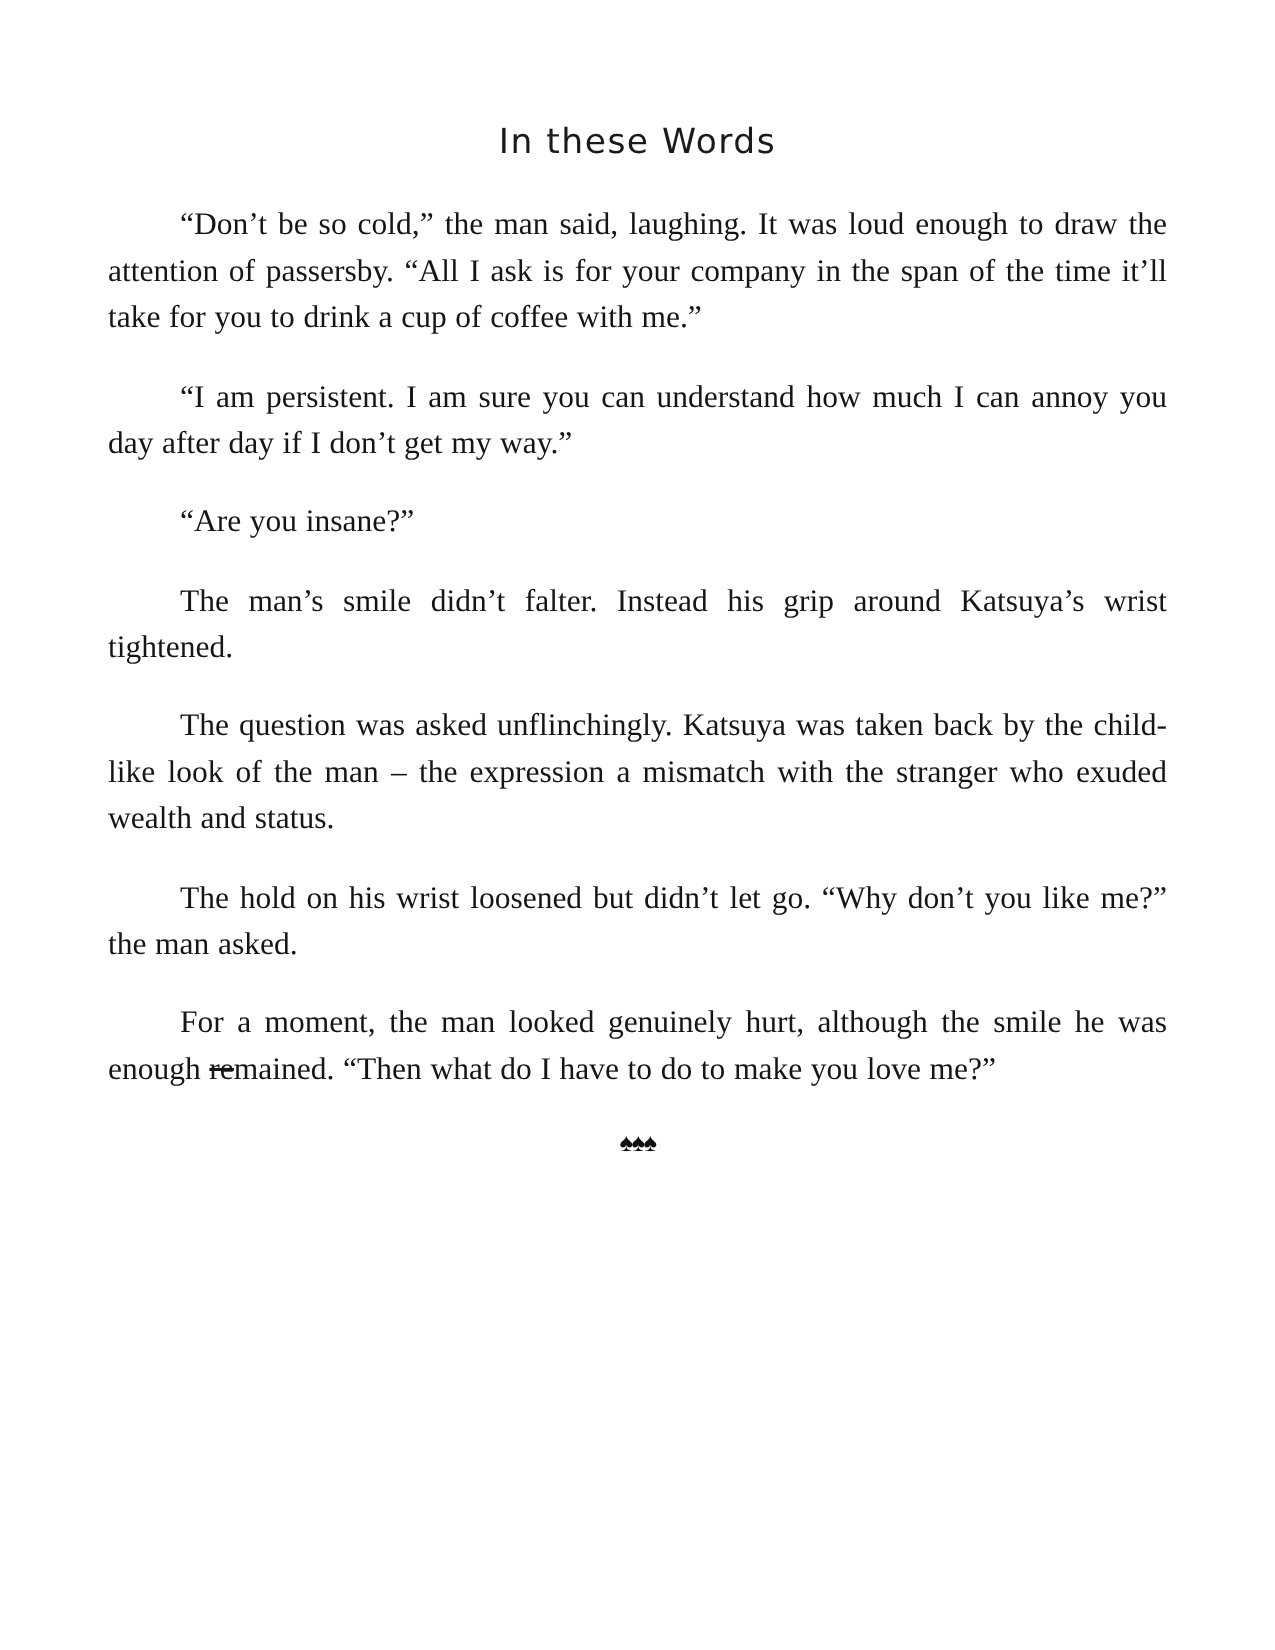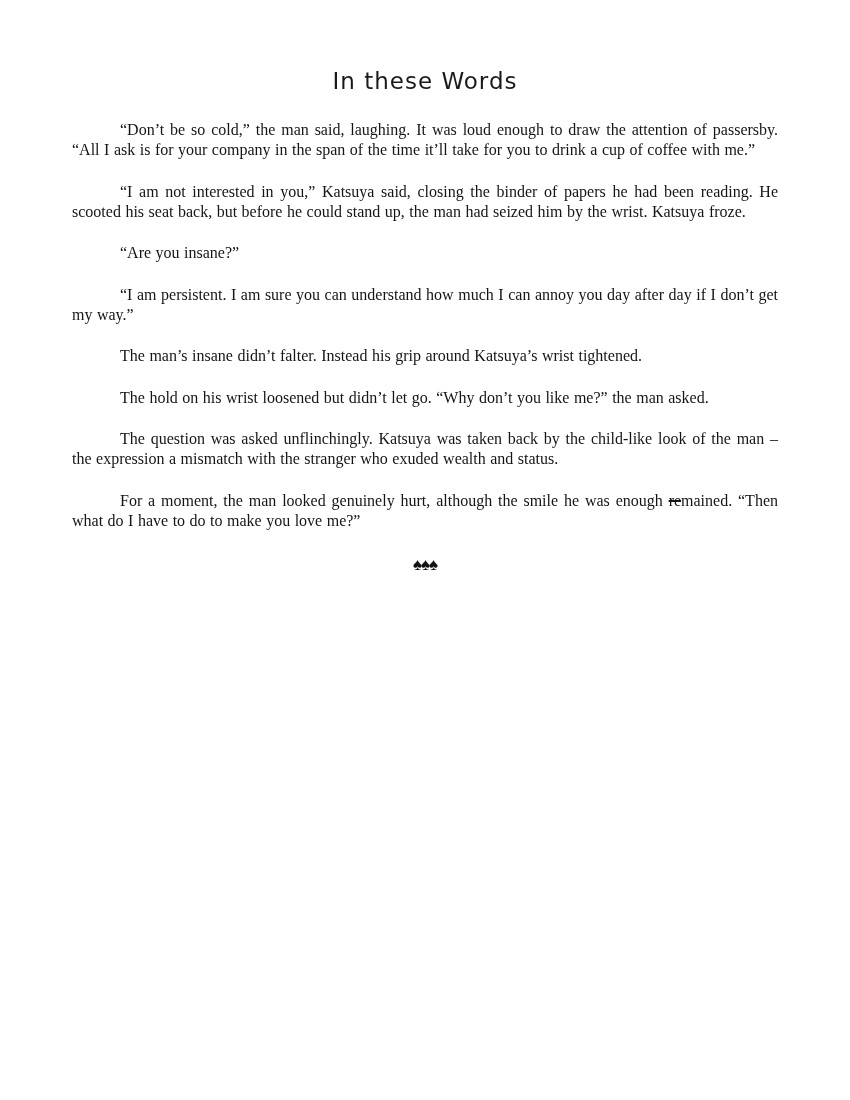--- a/index.html
+++ b/index.html
@@ -10,35 +10,35 @@
   body {
     width: 850px;
     height: 1100px;
     font-family: "Liberation Serif", serif;
     color: #151515;
     position: relative;
     overflow: hidden;
   }
   .page {
     width: 706px;
-    margin: 0 auto;
+    margin: 14px auto;
     padding-top: 68px;
   }
   .title {
     font-family: "DejaVu Sans", sans-serif;
     font-size: 23px;
     font-weight: 500;
     text-align: center;
     letter-spacing: 1px;
     margin: 0 0 26px 0;
     color: #1a1a1a;
   }
   .para {
-    font-size: 16px;
-    line-height: 20px;
+    font-size: 21px;
+    line-height: 31px;
     text-align: justify;
     text-indent: 48px;
     margin: 0 0 21.5px 0;
     word-spacing: 0.5px;
   }
   .struck {
     text-decoration: line-through;
     text-decoration-thickness: 2px;
   }
   .divider {
@@ -50,24 +50,23 @@
   }
 </style>
 </head>
 <body>
 
 <div class="page">
 
   <h1 class="title">In these Words</h1>
 
   <p class="para">“Don’t be so cold,” the man said, laughing. It was loud enough to draw the attention of passersby. “All I ask is for your company in the span of the time it’ll take for you to drink a cup of coffee with me.”</p>
-  <p class="para">“I am not interested in you,” Katsuya said, closing the binder of papers he had been reading. He scooted his seat back, but before he could stand up, the man had seized him by the wrist. Katsuya froze.</p>
+  <p class="para">“I am persistent. I am sure you can understand how much I can annoy you day after day if I don’t get my way.”</p>
   <p class="para">“Are you insane?”</p>
-  <p class="para">“I am persistent. I am sure you can understand how much I can annoy you day after day if I don’t get my way.”</p>
-  <p class="para">The man’s insane didn’t falter. Instead his grip around Katsuya’s wrist tightened.</p>
+  <p class="para">The man’s smile didn’t falter. Instead his grip around Katsuya’s wrist tightened.</p>
+  <p class="para">The question was asked unflinchingly. Katsuya was taken back by the child-like look of the man – the expression a mismatch with the stranger who exuded wealth and status.</p>
   <p class="para">The hold on his wrist loosened but didn’t let go. “Why don’t you like me?” the man asked.</p>
-  <p class="para">The question was asked unflinchingly. Katsuya was taken back by the child-like look of the man – the expression a mismatch with the stranger who exuded wealth and status.</p>
 
   <p class="para"><span>For a moment, the man looked genuinely hurt, although the smile he was enough </span><span class="struck">re</span><span>mained. “Then what do I have to do to make you love me?”</span></p>
 
   <div class="divider">♠♠♠</div>
 
 </div>
 
 </body></html>

